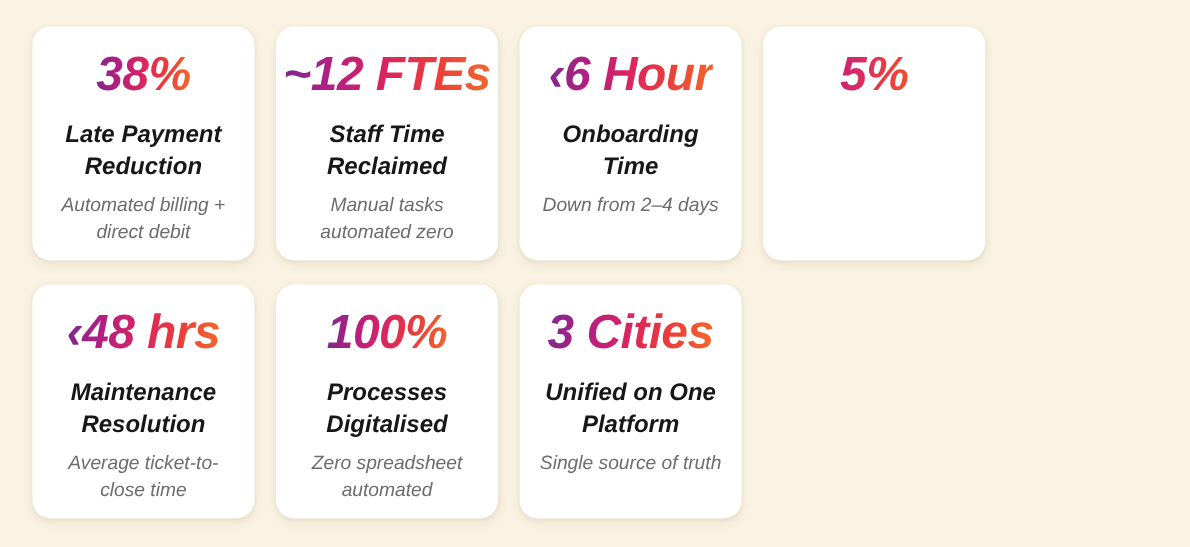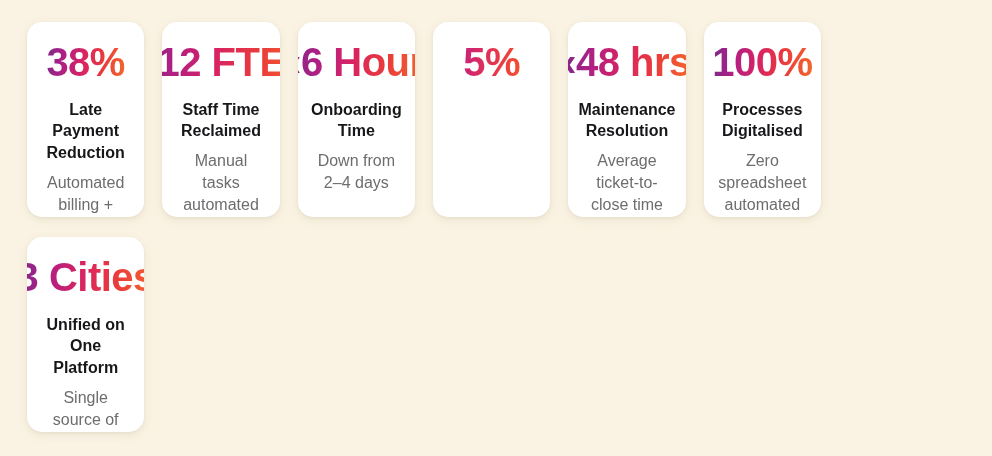--- a/index.html
+++ b/index.html
@@ -12,24 +12,25 @@
     background: #faf3e3;
     font-family: "Liberation Sans", sans-serif;
     overflow: hidden;
   }
   .stats-grid {
     box-sizing: border-box;
     width: 848px;
     height: 456px;
     padding: 22px 27px 24px 27px;
     display: grid;
-    grid-template-columns: repeat(6, 1fr);
+    grid-template-columns: repeat(4, 1fr);
     grid-template-rows: repeat(2, 1fr);
     column-gap: 18px;
     row-gap: 20px;
+    font-style: italic;
   }
   .stat-card {
     box-sizing: border-box;
     background: #ffffff;
     border-radius: 15px;
     box-shadow: 0 3px 10px rgba(120, 100, 60, 0.10),
                 0 1px 3px rgba(120, 100, 60, 0.07);
     padding: 18px 14px 14px 14px;
     display: flex;
     flex-direction: column;
@@ -59,21 +60,21 @@
   }
   .stat-card.short-value .stat-value {
     background-image: linear-gradient(
         95deg,
         #c9217a 0%,
         #de2f5a 40%,
         #ef4339 80%,
         #f2502f 100%);
   }
   .stat-label {
-    font-size: 16px;
+    font-size: 20px;
     font-weight: 700;
     color: #17171a;
     line-height: 1.35;
     margin: 0 0 8px 0;
     max-width: 190px;
   }
   .stat-caption {
     font-size: 16px;
     font-weight: 400;
     color: #6d6d70;

